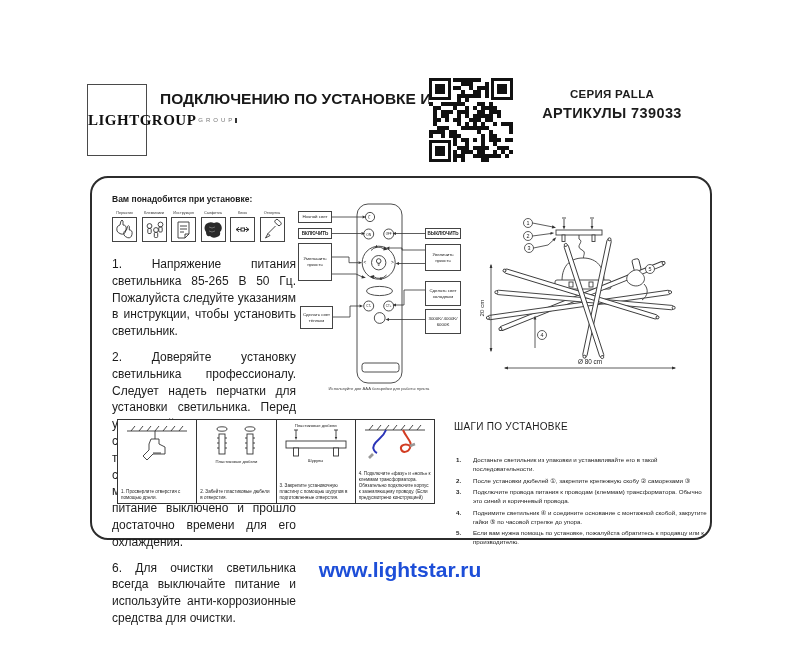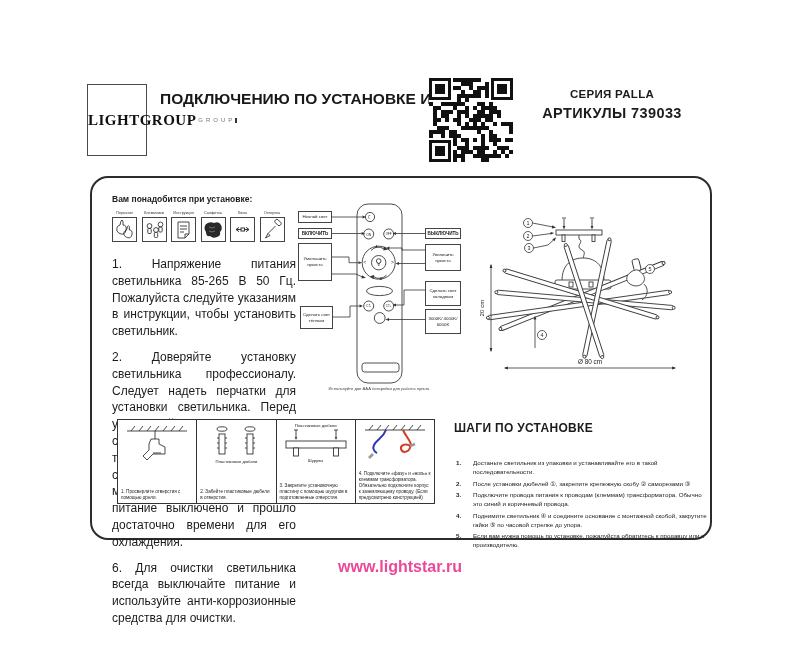--- a/index.html
+++ b/index.html
@@ -28,24 +28,24 @@
   .callout{position:absolute;border:1px solid #444;background:#fff;display:flex;align-items:center;justify-content:center;text-align:center;font-size:4.4px;line-height:1.3;padding:1px;box-sizing:border-box}
   .co-strong{font-weight:bold;font-size:4.6px}
   
   .panels{left:25px;top:241px;width:318px;height:85px;border:1.2px solid #333;display:flex;box-sizing:border-box;background:#fff}
   .panel{flex:1;border-right:1.2px solid #333;padding:3px 3px 2px;display:flex;flex-direction:column;align-items:center;box-sizing:border-box}
   .panel:last-child{border-right:none}
   .panel .cap{font-size:4.6px;line-height:1.3;margin-top:auto;align-self:stretch;color:#222}
   .panel .plbl{font-size:4.2px;text-align:center;color:#222;white-space:nowrap}
   
   .steps{left:362px;top:243px;width:254px}
-  .steps h3{font-size:12px;margin:0 0 24px;letter-spacing:.3px;font-weight:bold}
+  .steps h3{font-size:10px;margin:0 0 24px;letter-spacing:.3px;font-weight:normal}
   .step{display:flex;font-size:6.2px;line-height:1.4;margin-bottom:3.2px}
   .step .n{width:17px;flex:none;padding-left:2px;font-weight:bold}
-  .footer{left:0;top:558px;width:800px;text-align:center;font-size:16px;font-weight:bold;color:#ec4899}
+  .footer{left:0;top:558px;width:800px;text-align:center;font-size:21px;font-weight:bold;color:#1d4ed8}
 </style>
 </head>
 <body>
 
 <div class="page">
 
   <div class="abs logo">
     <div class="l1">LIGHT</div>
     <div class="l1">GROUP</div>
     <div class="grp">GROUP</div>

